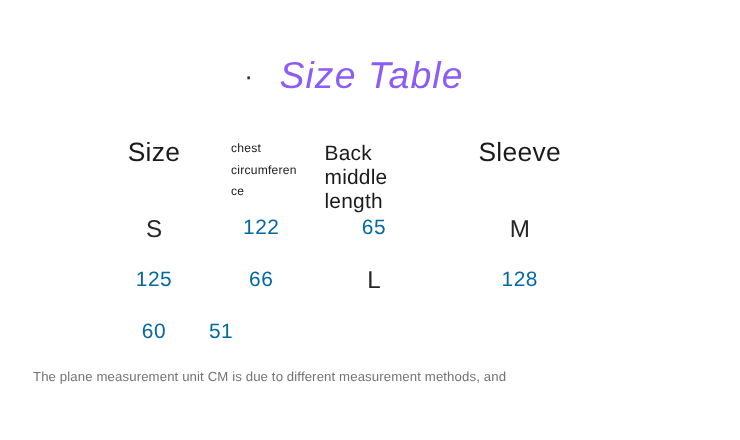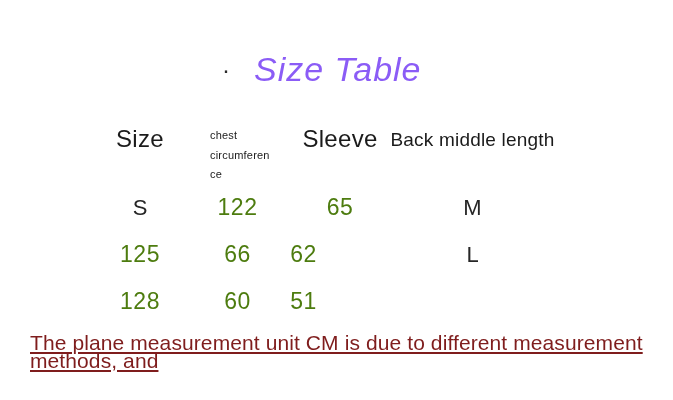--- a/index.html
+++ b/index.html
@@ -72,68 +72,66 @@
   }
   .hc3 { font-size: 24px; padding-top: 3px; letter-spacing: 0.3px; }
   .hc4 { font-size: 19px; padding-top: 7px; letter-spacing: 0.2px; }
 
   .c-size {
     font-size: 22px;
     font-weight: 300;
     color: #262626;
   }
   .c-num {
-    font-size: 23px;
+    font-size: 19px;
     font-weight: 300;
     letter-spacing: 0.5px;
-    color: #4d7c0f;
+    color: #0369a1;
     text-align: center;
   }
   .c-back { padding-right: 73px; }
 
   
   .footer {
     position: absolute;
     left: 30px;
     top: 334px;
-    font-size: 21px;
+    font-size: 12px;
     line-height: 17.5px;
-    color: #7f1d1d;
+    color: #737373;
     letter-spacing: 0.1px;
-    text-decoration: underline;
   }
   .fline { display: block; }
 </style>
 </head>
 <body>
 
 <div class="canvas">
 
   <div class="title-row">
     <span class="bullet">·</span>
     <h1 class="title">Size Table</h1>
   </div>
 
   <div class="size-table">
 
     <div class="cell hc hc1">Size</div>
     <div class="cell hc hc2">
       <span class="hc2-inner">chest circumference</span>
     </div>
+    <div class="cell hc hc4">Back middle length</div>
     <div class="cell hc hc3">Sleeve</div>
-    <div class="cell hc hc4">Back middle length</div>
 
     <div class="cell c-size">S</div>
     <div class="cell c-num">122</div>
     <div class="cell c-num">65</div>
 
     <div class="cell c-size">M</div>
     <div class="cell c-num">125</div>
     <div class="cell c-num">66</div>
-    <div class="cell c-num c-back">62</div>
 
     <div class="cell c-size">L</div>
     <div class="cell c-num">128</div>
     <div class="cell c-num">60</div>
     <div class="cell c-num c-back">51</div>
   </div>
 
   <div class="footer">
     <span class="fline">The plane measurement unit CM is due to different measurement methods, and</span>
   </div>

